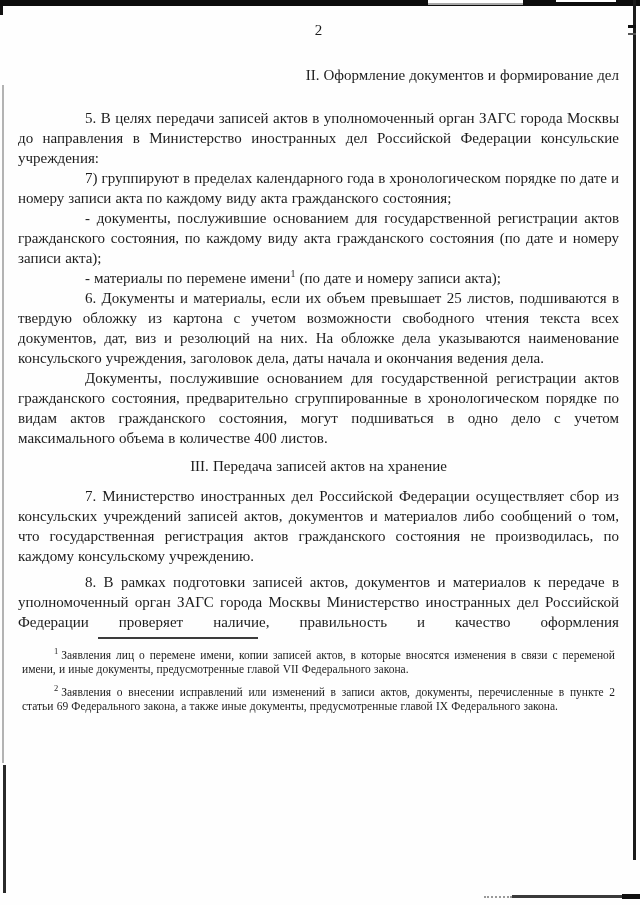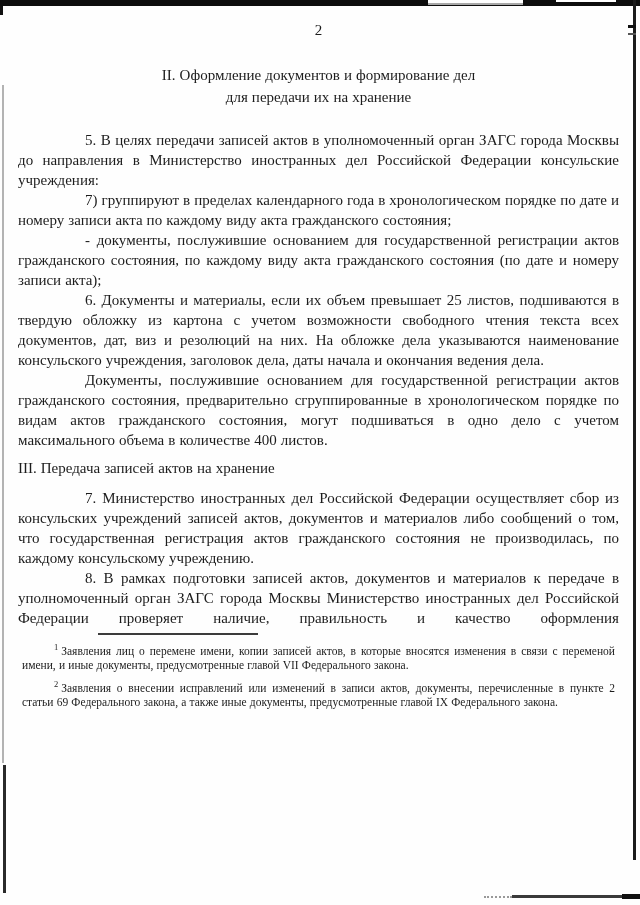--- a/index.html
+++ b/index.html
@@ -22,39 +22,40 @@
     line-height: 20px;
     word-spacing: 0.3px;
   }
   .page-number {
     text-align: center;
     font-size: 15px;
     line-height: 20px;
   }
   .heading {
     margin-top: 24px;
-    text-align: center;
+    text-align: right;
     font-size: 15px;
     line-height: 22px;
     font-family: Liberation Serif, serif;
   }
   .heading3 {
     margin: 8px 0 0 0;
+    text-align: center;
     font-size: 15px;
     line-height: 20px;
     text-indent: 0;
   }
   p.para {
     margin: 0;
     text-align: justify;
     text-indent: 67px;
   }
   p.mt10 { margin-top: 22px; }
   p.mt18 { margin-top: 10px; }
-  p.mt6  { }
+  p.mt6  { margin-top: 6px; }
   p.force-justify { text-align-last: justify; }
   sup.fnref {
     font-size: 10px;
     line-height: 0;
     vertical-align: super;
   }
   .footnote-sep {
     width: 160px;
     margin: 5px 0 5px 80px;
     border-top: 2px solid #3c3c3c;
@@ -107,30 +108,30 @@
   <div class="art bottom-dotted"></div>
   <div class="art bottom-line"></div>
   <div class="art bottom-corner"></div>
 
   <div class="content">
 
     <div class="page-number">2</div>
 
     <div class="heading">
       <div>II. Оформление документов и формирование дел</div>
-      <div>для передачи их на хранение</div>
     </div>
 
     <p class="para mt10">5. В целях передачи записей актов в уполномоченный орган ЗАГС города Москвы до направления в Министерство иностранных дел Российской Федерации консульские учреждения:</p>
 
     <p class="para">7) группируют в пределах календарного года в хронологическом порядке по дате и номеру записи акта по каждому виду акта гражданского состояния;</p>
 
 
     <p class="para">- документы, послужившие основанием для государственной регистрации актов гражданского состояния, по каждому виду акта гражданского состояния (по дате и номеру записи акта);</p>
 
+    <p class="para"><span>- материалы по перемене имени</span><sup class="fnref">1</sup><span> (по дате и номеру записи акта);</span></p>
 
 
     <p class="para">6. Документы и материалы, если их объем превышает 25 листов, подшиваются в твердую обложку из картона с учетом возможности свободного чтения текста всех документов, дат, виз и резолюций на них. На обложке дела указываются наименование консульского учреждения, заголовок дела, даты начала и окончания ведения дела.</p>
 
     <p class="para">Документы, послужившие основанием для государственной регистрации актов гражданского состояния, предварительно сгруппированные в хронологическом порядке по видам актов гражданского состояния, могут подшиваться в одно дело с учетом максимального объема в количестве 400 листов.</p>
 
 
     <div class="heading3">III. Передача записей актов на хранение</div>
 
     <p class="para mt18">7. Министерство иностранных дел Российской Федерации осуществляет сбор из консульских учреждений записей актов, документов и материалов либо сообщений о том, что государственная регистрация актов гражданского состояния не производилась, по каждому консульскому учреждению.</p>

